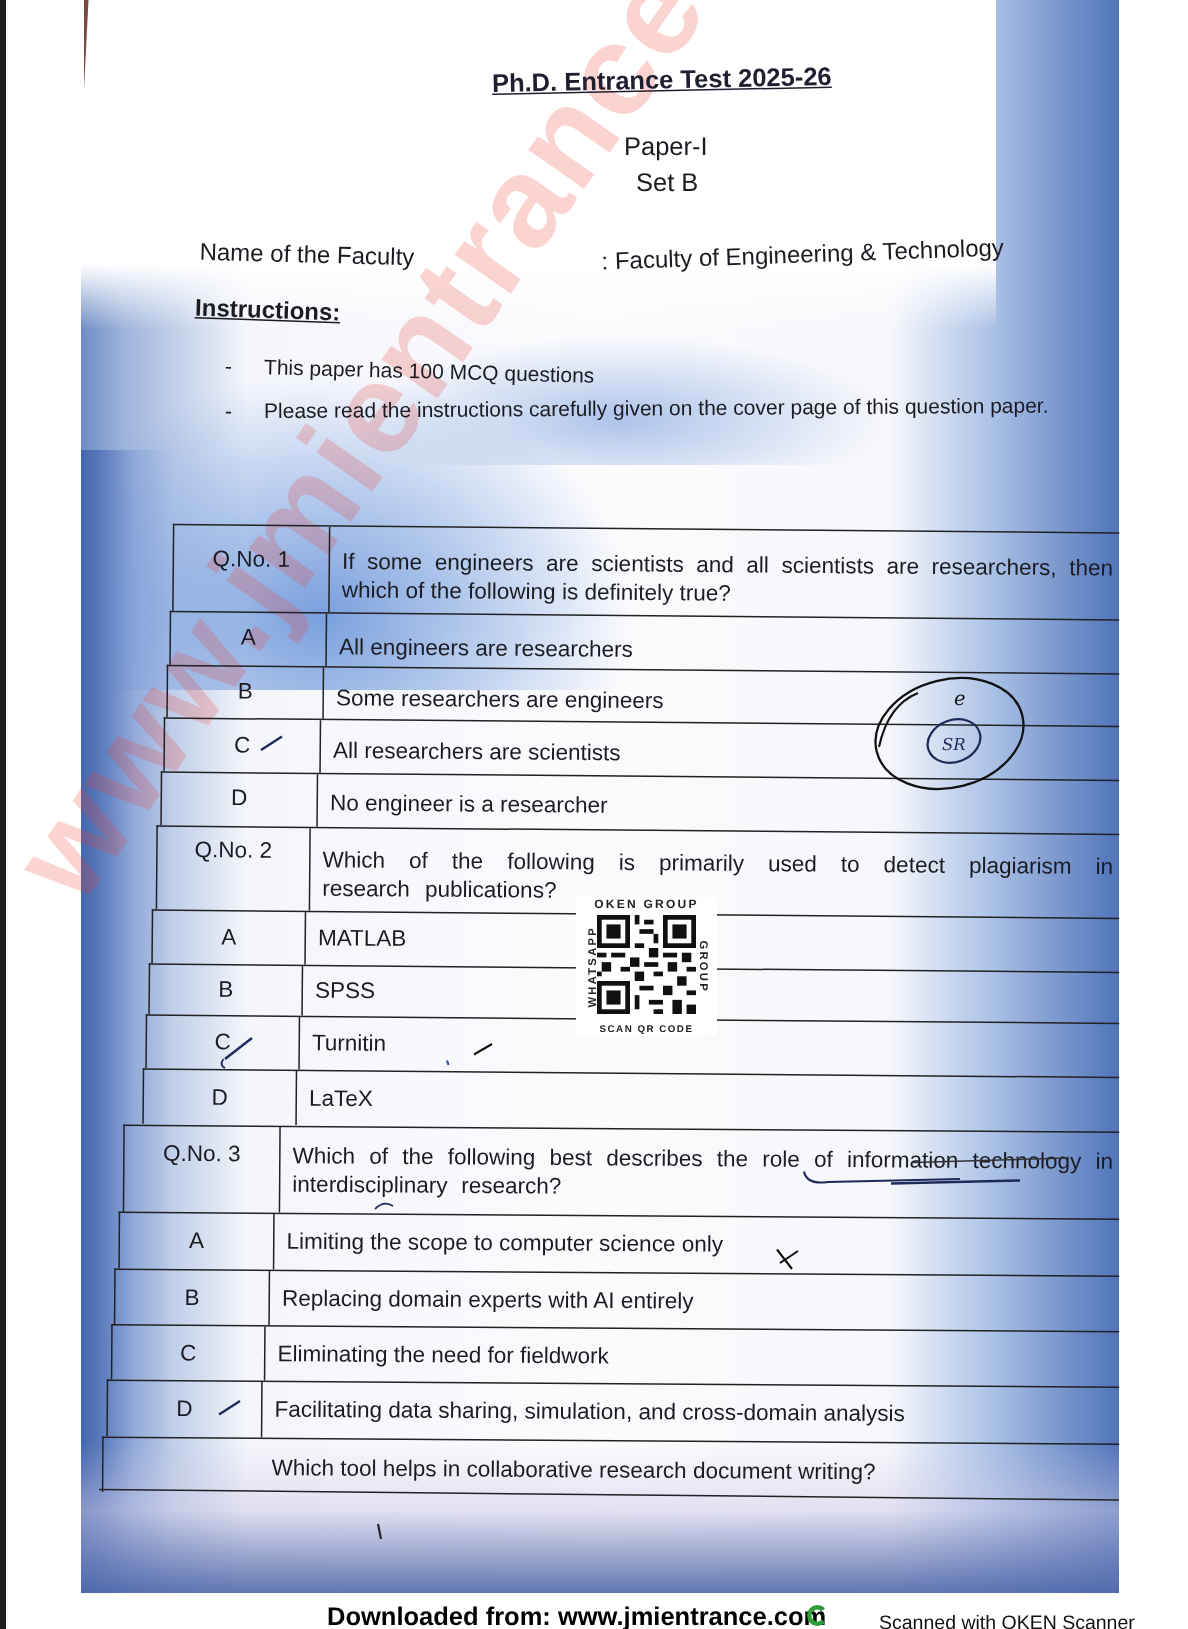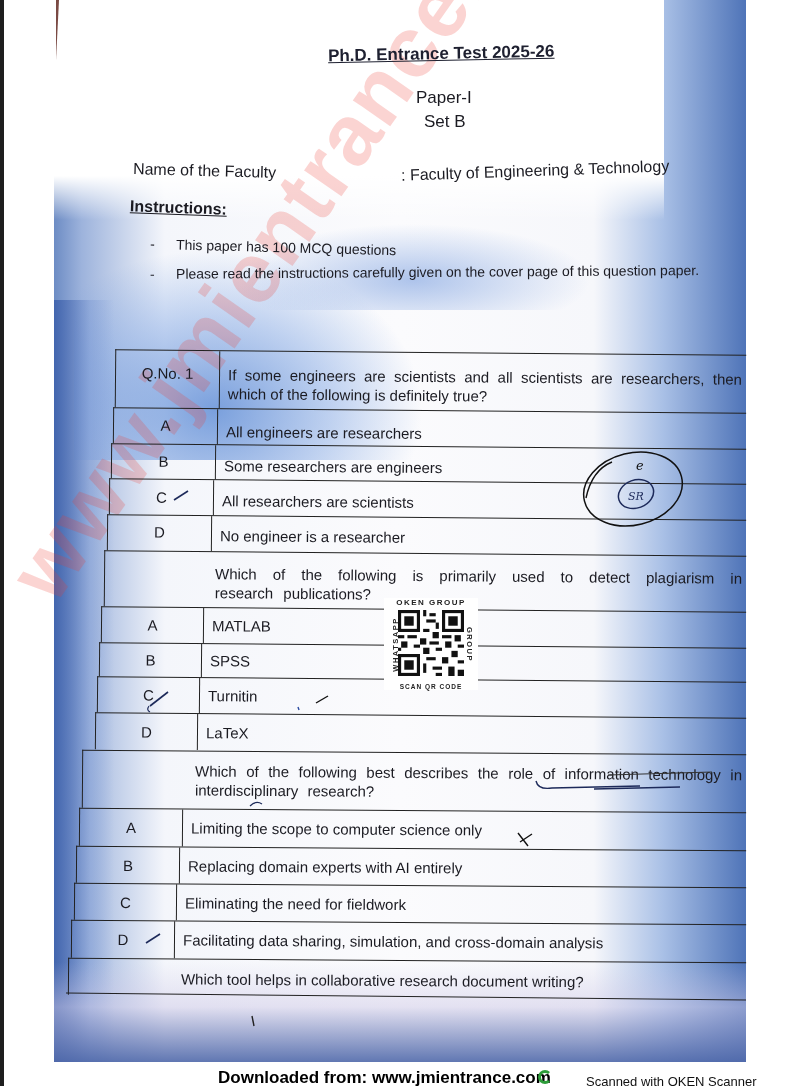--- a/index.html
+++ b/index.html
@@ -122,40 +122,42 @@
   <div class="row" style="left:109px;top:481px;width:637px;height:36px;transform:rotate(0.5deg);">
     <div class="cell-key" style="width:104px;padding-top:9px;">C</div>
     <div class="cell-val" style="left:104px;padding-top:12px;">All researchers are scientists</div>
   </div>
   <div class="row" style="left:107px;top:517px;width:639px;height:36px;transform:rotate(0.5deg);">
     <div class="cell-key" style="width:104px;padding-top:8px;">D</div>
     <div class="cell-val" style="left:104px;padding-top:11px;">No engineer is a researcher</div>
   </div>
 
   <div class="row" style="left:104px;top:553px;width:642px;height:56px;transform:rotate(0.5deg);">
+    <div class="cell-key" style="width:102px;padding-top:7px;">Q.No. 2</div>
     <div class="cell-val q-text" style="left:102px;padding-top:12px;padding-right:4px;word-spacing:6px;">Which of the following is primarily used to detect plagiarism in research publications?</div>
   </div>
   <div class="row" style="left:101px;top:609px;width:645px;height:36px;transform:rotate(0.5deg);">
     <div class="cell-key" style="width:102px;padding-top:9px;">A</div>
     <div class="cell-val" style="left:102px;padding-top:9px;">MATLAB</div>
   </div>
   <div class="row" style="left:99px;top:645px;width:647px;height:34px;transform:rotate(0.5deg);">
     <div class="cell-key" style="width:102px;padding-top:8px;">B</div>
     <div class="cell-val" style="left:102px;padding-top:8px;">SPSS</div>
   </div>
   <div class="row" style="left:97px;top:679px;width:649px;height:36px;transform:rotate(0.5deg);">
     <div class="cell-key" style="width:102px;padding-top:9px;">C</div>
     <div class="cell-val" style="left:102px;padding-top:9px;">Turnitin</div>
   </div>
   <div class="row" style="left:95px;top:715px;width:651px;height:37px;transform:rotate(0.5deg);">
     <div class="cell-key" style="width:102px;padding-top:10px;">D</div>
     <div class="cell-val" style="left:102px;padding-top:10px;">LaTeX</div>
   </div>
 
   <div class="row" style="left:82px;top:752px;width:664px;height:58px;transform:rotate(0.4deg);">
+    <div class="cell-key" style="width:104px;padding-top:10px;">Q.No. 3</div>
     <div class="cell-val q-text" style="left:104px;padding-top:10px;padding-right:4px;word-spacing:5px;">Which of the following best describes the role of information technology in interdisciplinary research?</div>
   </div>
   <div class="row" style="left:79px;top:810px;width:667px;height:38px;transform:rotate(0.4deg);">
     <div class="cell-key" style="width:103px;padding-top:10px;">A</div>
     <div class="cell-val" style="left:103px;padding-top:10px;">Limiting the scope to computer science only</div>
   </div>
   <div class="row" style="left:76px;top:848px;width:670px;height:37px;transform:rotate(0.4deg);">
     <div class="cell-key" style="width:103px;padding-top:10px;">B</div>
     <div class="cell-val" style="left:103px;padding-top:10px;">Replacing domain experts with AI entirely</div>
   </div>

